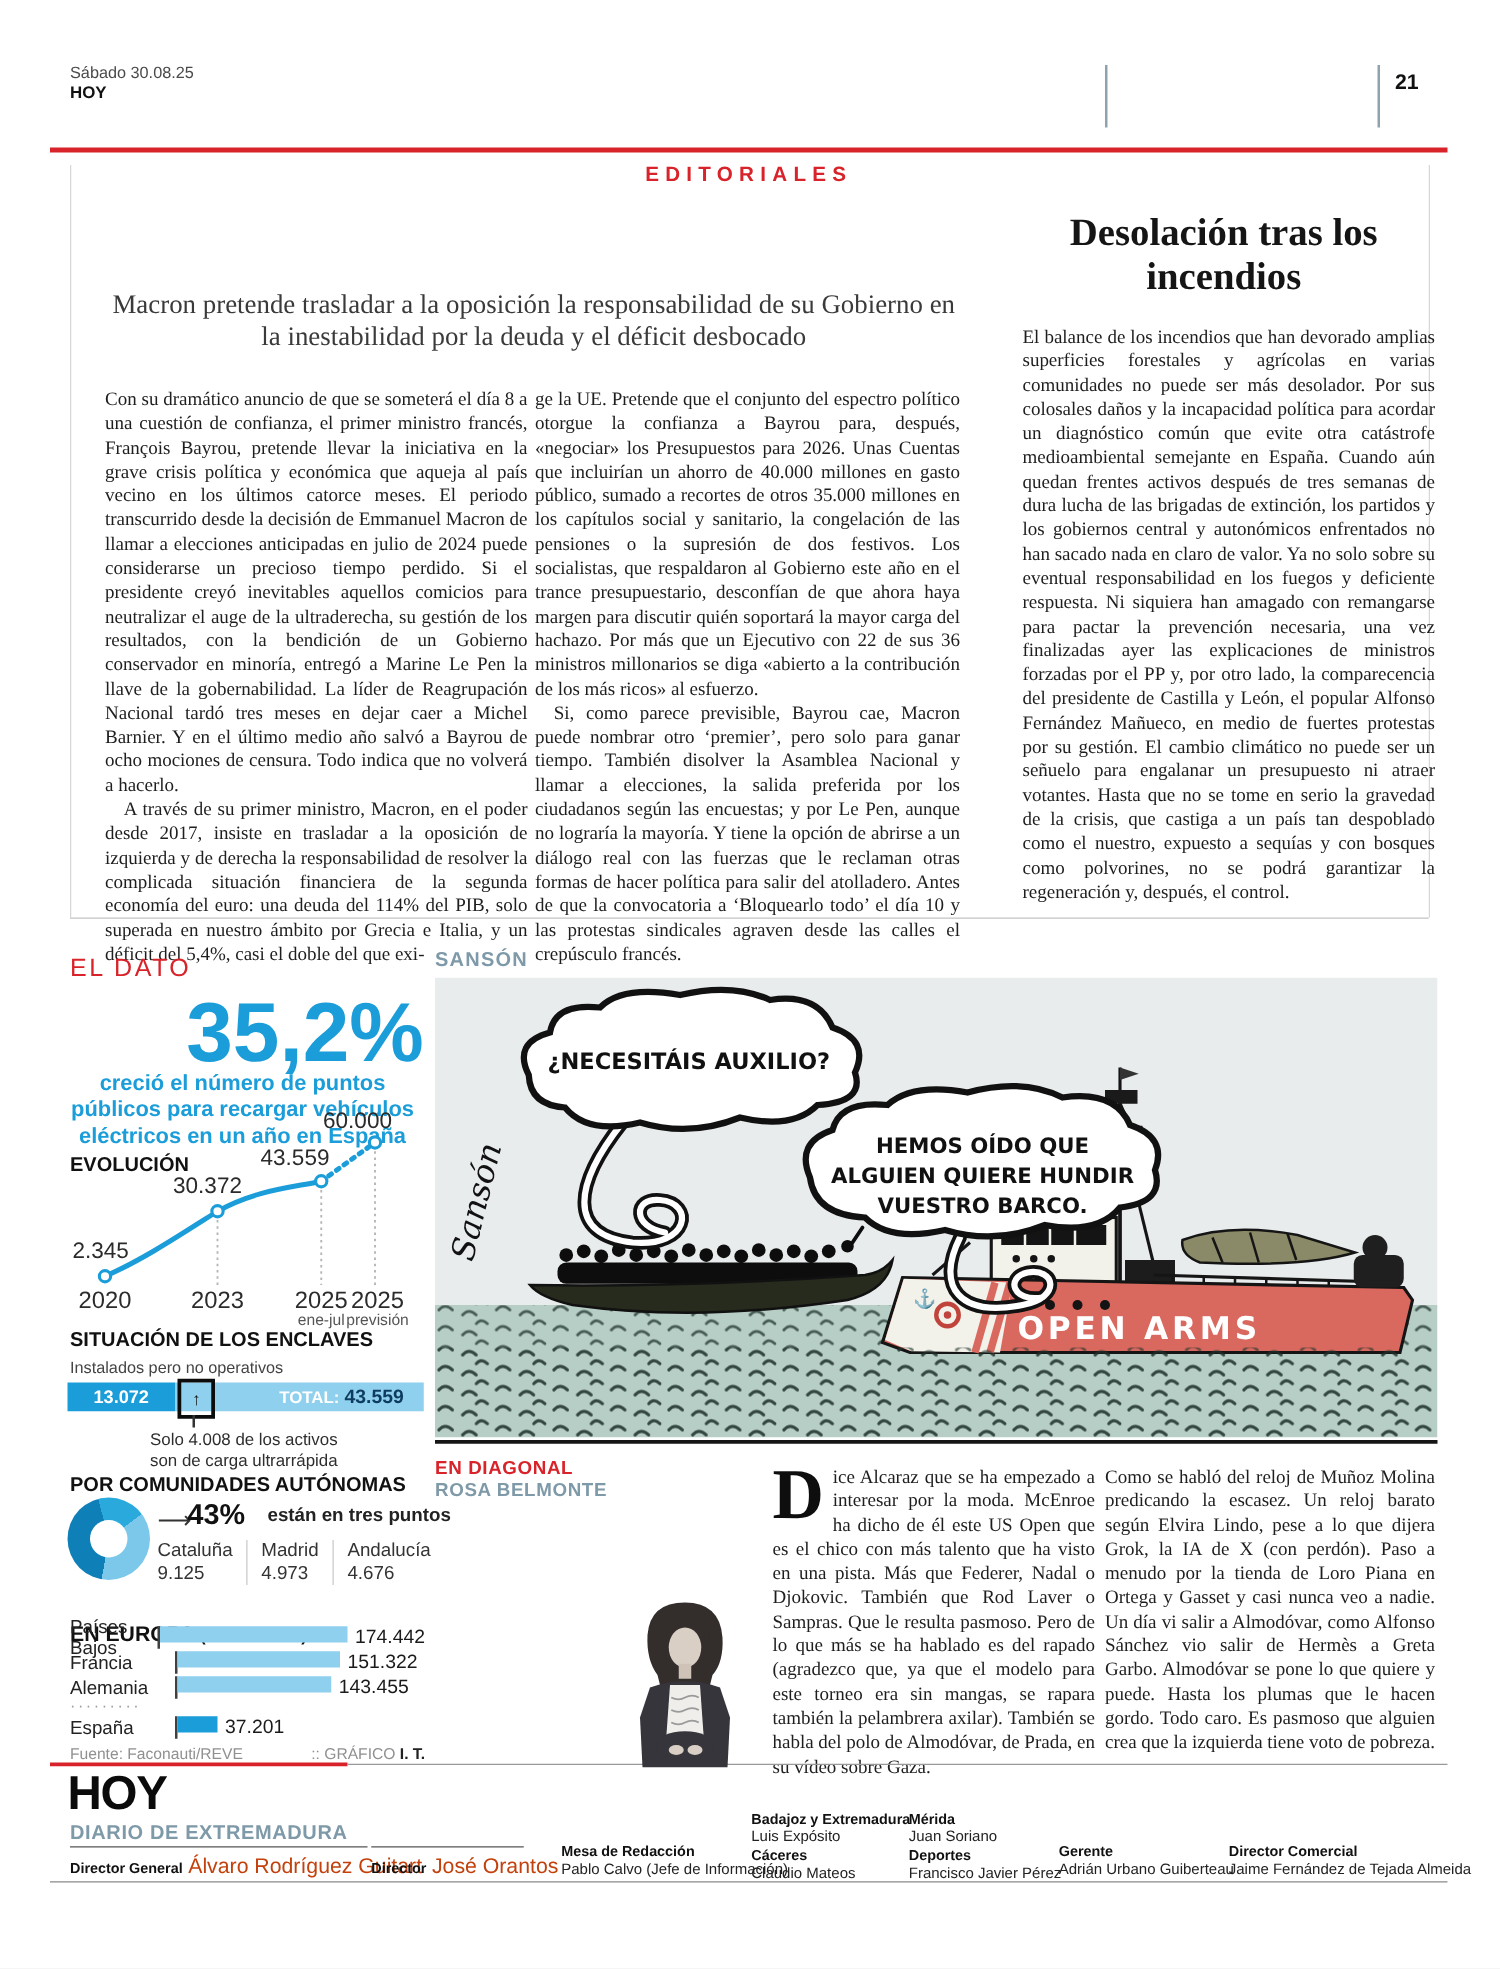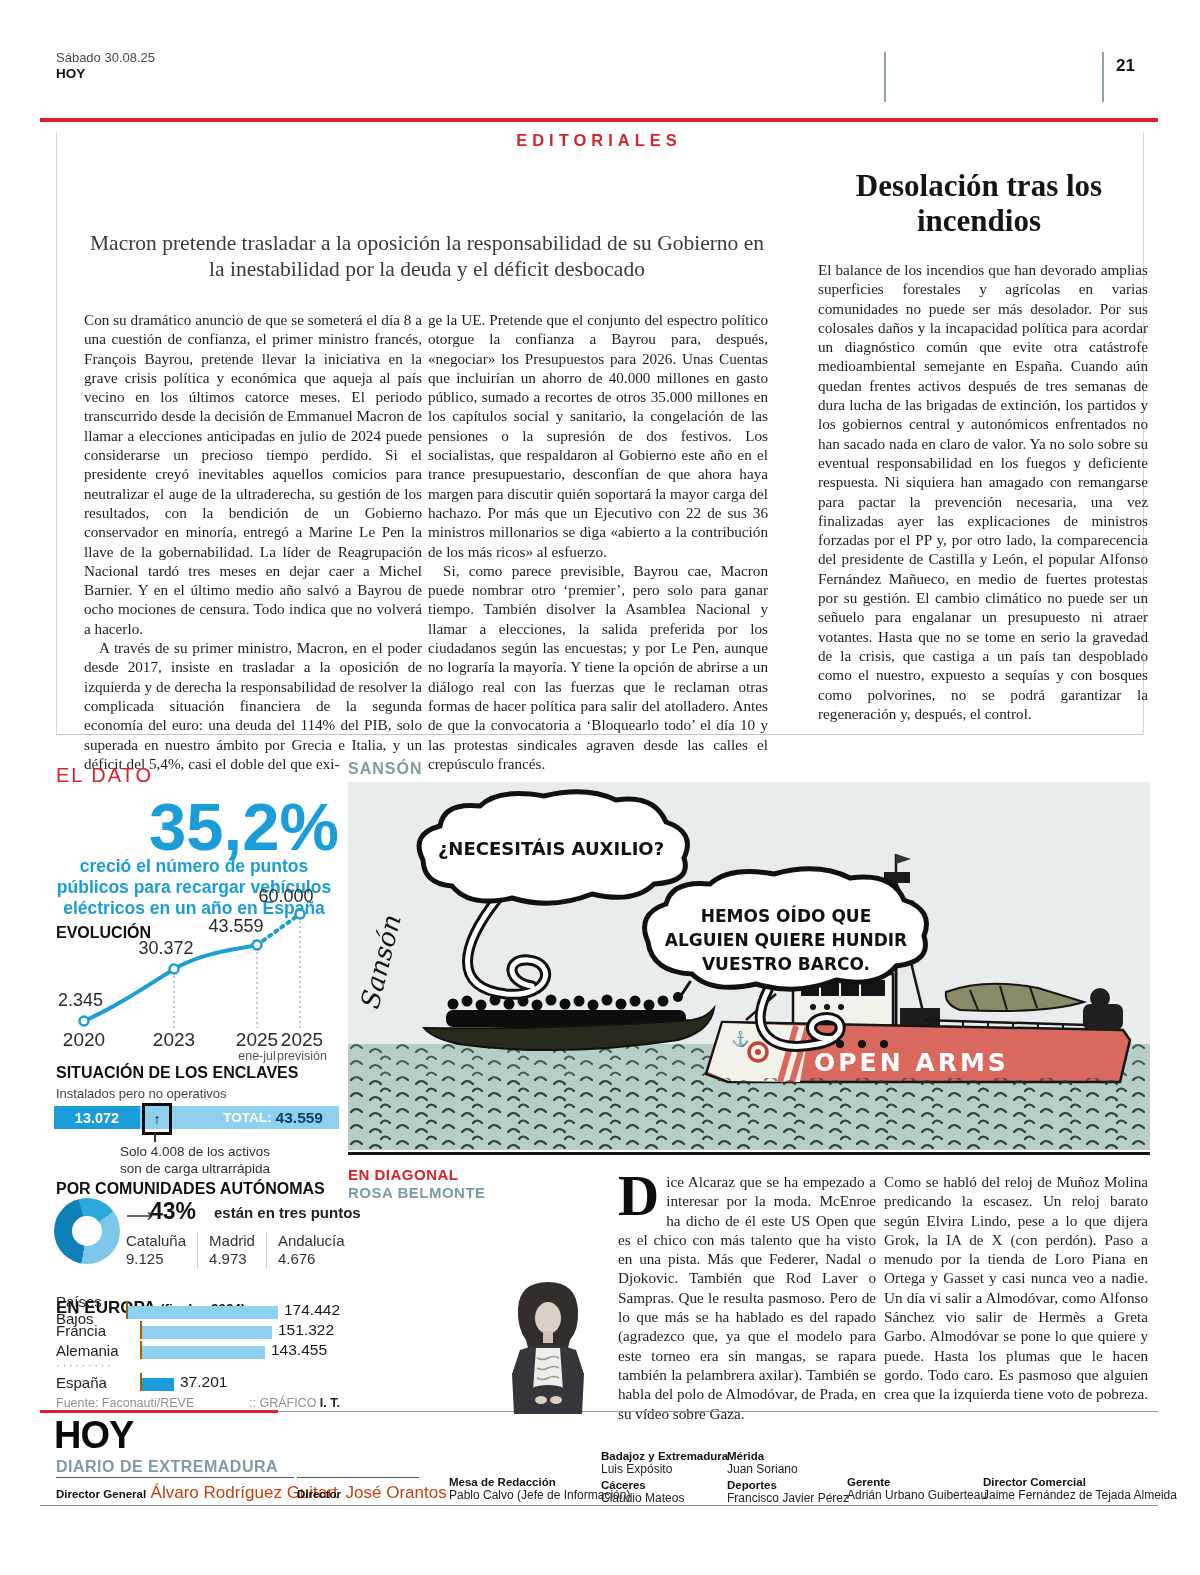--- a/index.html
+++ b/index.html
@@ -57,21 +57,21 @@
   .ccaa-pct{left:150px;top:1198px;font-size:23px;font-weight:800;color:#111;text-align:center;}
   .ccaa-pct-text{left:202px;top:1204px;font-size:15px;font-weight:700;color:#222;margin-left:12px;}
   .ccaa-row{left:126px;top:1232px;display:flex;}
   .ccaa-item{padding:0 11px;border-left:1px solid #c9c9c9;font-size:15px;color:#333;line-height:18px;}
   .ccaa-item:first-child{border-left:none;padding-left:0;}
   .eu-title{left:56px;top:1278px;font-size:17px;font-weight:800;color:#111;margin-top:20px;}
   .eu-sub{font-size:13.5px;font-weight:700;}
   .eu-chart{left:56px;top:1300px;width:284px;}
   .eu-row{display:flex;align-items:center;height:20px;}
   .eu-name{width:84px;font-size:15px;color:#222;}
-  .eu-barzone{flex:1;border-left:2px solid #a16207;display:flex;align-items:flex-end;}
+  .eu-barzone{flex:1;border-left:2px solid #404040;display:flex;align-items:flex-start;}
   .eu-bar{height:13px;background:#8fd0ee;}
   .eu-bar.dark{background:#1b9dd9;}
   .eu-val{font-size:15.5px;color:#1a1a1a;margin-left:6px;}
   .eu-dots{height:12px;font-size:13px;color:#9a9a9a;letter-spacing:2px;line-height:10px;}
   .src-row{left:56px;top:1396px;width:284px;font-size:12.5px;color:#909090;}
   .credit{float:right;color:#909090;}
   .credit b{color:#222;}
   
   .sanson-label{left:348px;top:760px;font-size:16px;font-weight:800;letter-spacing:1px;color:#7e99a8;}
   .cartoon{left:348px;top:782px;}

